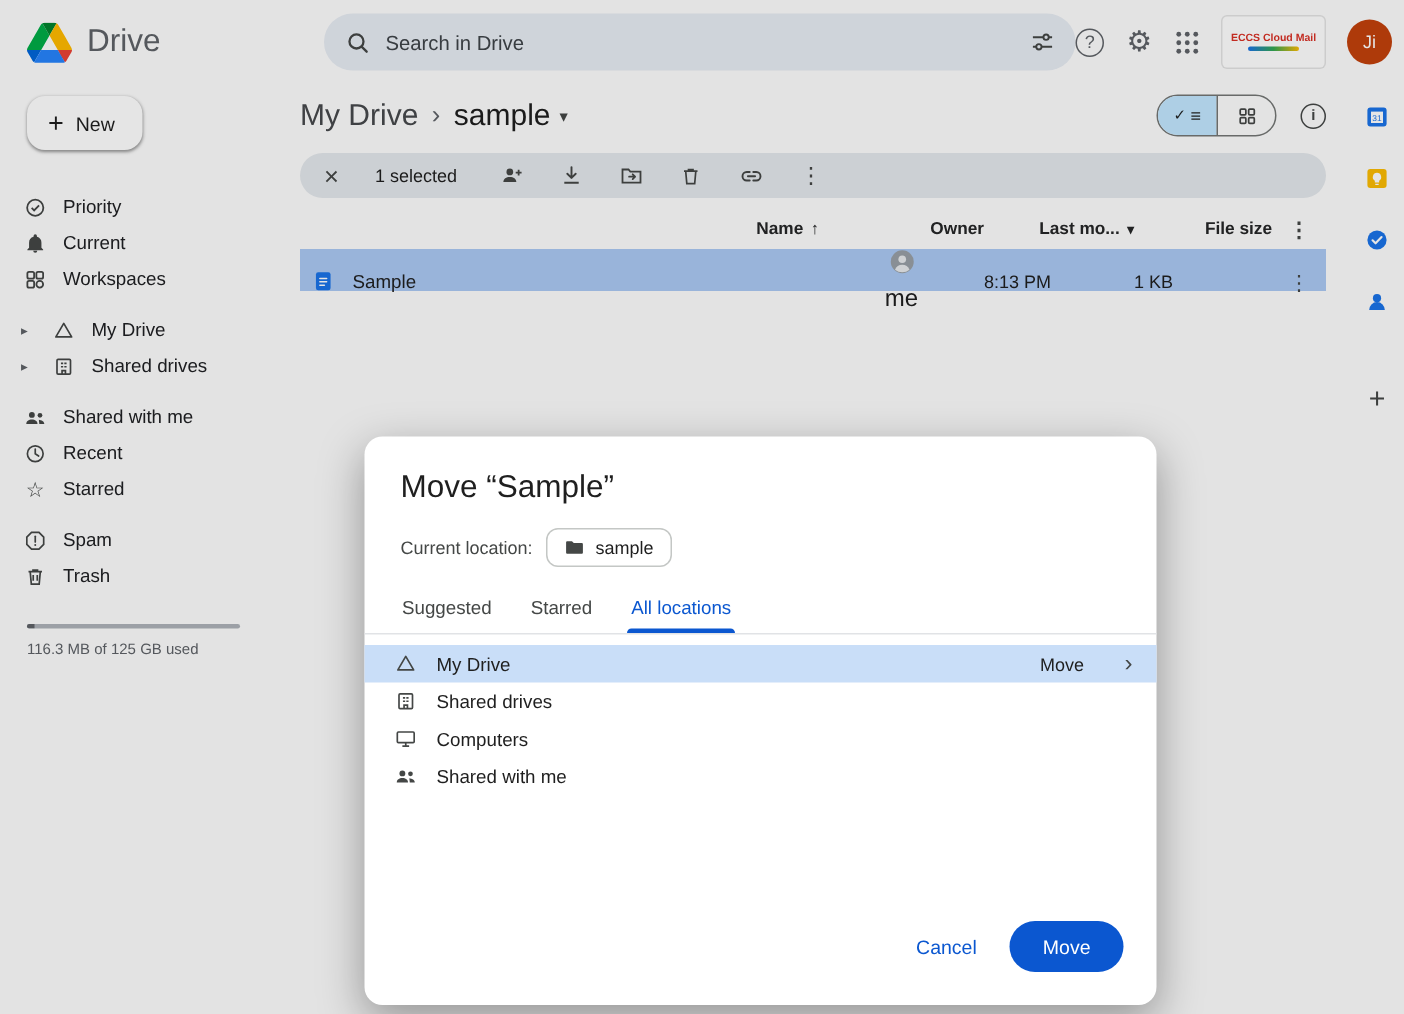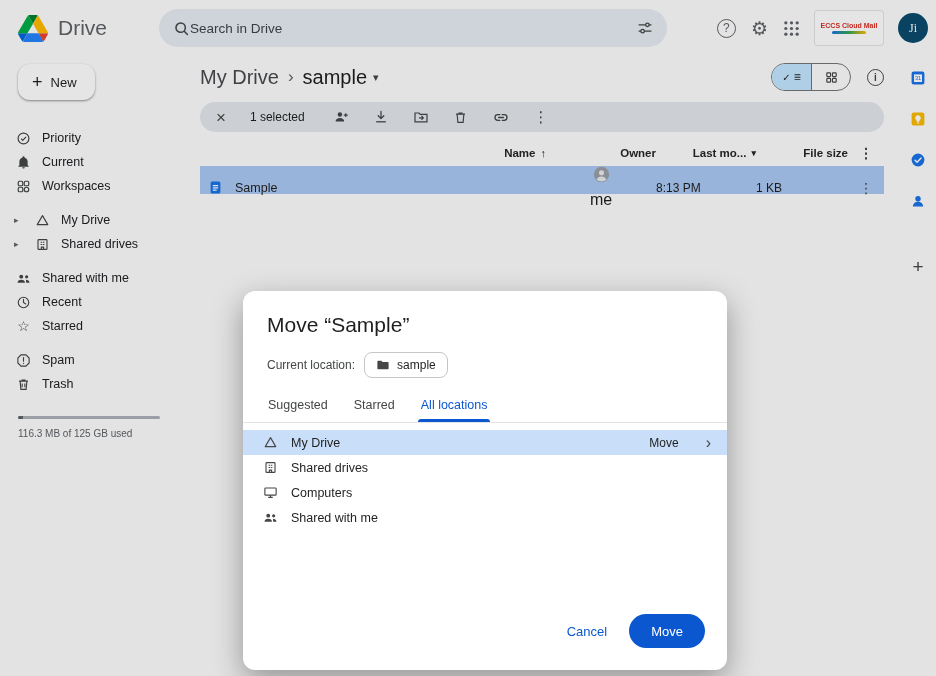--- a/index.html
+++ b/index.html
@@ -2,32 +2,32 @@
 <html><head>
 <meta charset="utf-8">
 <style>
   * { margin:0; padding:0; box-sizing:border-box; }
   html,body { width:936px; height:676px; overflow:hidden; }
   body { font-family:"Liberation Sans", sans-serif; background:#fff; color:#1f1f1f; }
   .app { position:relative; width:936px; height:676px; background:#fdfdfd; overflow:hidden; }
 
   
   .topbar { position:absolute; top:0; left:0; right:0; height:56px; display:flex; align-items:center; }
-  .brand { width:159px; display:flex; align-items:center; gap:10px; padding-left:18px; flex:none; }
+  .brand { width:216px; display:flex; align-items:center; gap:10px; padding-left:18px; flex:none; }
   .brand-name { font-size:21px; color:#5f6368; }
-  .searchbar { width:508px; height:38px; background:#e7ecf3; border-radius:19px; display:flex; align-items:center; padding:0 14px 0 14px; color:#444746; }
+  .searchbar { width:508px; height:38px; background:#e7ecf3; border-radius:19px; display:flex; align-items:center; padding:0 14px 0 14px; gap:10px; color:#444746; }
   .searchbar input { flex:1; border:none; outline:none; background:transparent; font-size:13.5px; color:#202124; font-family:"Liberation Sans",sans-serif; }
   .searchbar input::placeholder { color:#3f4449; }
   .topbar-right { margin-left:auto; display:flex; align-items:center; gap:15px; padding-right:8px; }
   .circle-glyph { width:19px; height:19px; border:1.6px solid #5f6368; border-radius:50%; font-size:12px; color:#5f6368; display:flex; align-items:center; justify-content:center; }
   .gear { font-size:19px; color:#5f6368; line-height:1; }
   .account-badge { width:68px; height:34px; background:#fff; border-radius:3px; box-shadow:0 0 0 1px #e4e4e4; display:flex; flex-direction:column; align-items:center; justify-content:center; gap:2px; }
   .account-badge .t { font-size:7px; font-weight:700; color:#d93025; white-space:nowrap; }
   .account-badge .bar { width:34px; height:3px; border-radius:2px; background:linear-gradient(90deg,#1a73e8,#34a853,#fbbc04); }
-  .avatar { width:30px; height:30px; border-radius:50%; background:#0c4a6e; color:#fff; font-size:12px; display:flex; align-items:center; justify-content:center;font-family:Liberation Serif, serif; }
+  .avatar { width:30px; height:30px; border-radius:50%; background:#c2410c; color:#fff; font-size:12px; display:flex; align-items:center; justify-content:center; }
 
   
   .sidebar { position:absolute; top:56px; left:0; width:190px; bottom:0; }
   .new-btn { margin:8px 0 16px 18px; height:36px; padding:0 18px 0 14px; border:none; border-radius:12px; background:#fff; box-shadow:0 1px 2px rgba(0,0,0,.3),0 1px 3px rgba(0,0,0,.15); display:inline-flex; align-items:center; gap:8px; font-size:13px; font-weight:500; color:#1f1f1f; cursor:pointer; font-family:"Liberation Sans",sans-serif; }
   .new-btn .plus { font-size:18px; font-weight:400; line-height:1; }
   .sgroup { margin-top:10px; }
   .sitem { height:24px; display:flex; align-items:center; gap:11px; padding-left:16px; font-size:12.5px; color:#202124; cursor:pointer; }
   .sitem .ic { width:15px; height:15px; color:#444746; flex:none; display:flex; align-items:center; justify-content:center; }
   .sitem.has-exp { padding-left:14px; }
   .sitem .exp { width:10px; font-size:9px; color:#5f6368; flex:none; }
@@ -71,21 +71,21 @@
   .cell-owner { display:flex; align-items:center; gap:8px; font-size:16px; color:#1f1f1f;flex-direction:column; }
   .cell-plain { font-size:12px; color:#1f1f1f; }
 
   
   .rightrail { position:absolute; top:56px; right:0; width:36px; bottom:0; display:flex; flex-direction:column; align-items:center; padding-top:14px; gap:25px; }
   .rr { width:16px; height:16px; cursor:pointer; display:flex; align-items:center; justify-content:center; }
   .rr.plus { margin-top:24px; font-size:19px; color:#444746; line-height:1; }
 
   
   .scrim { position:absolute; inset:0; background:rgba(0,0,0,.10); z-index:40; }
-  .modal { position:absolute; left:243px; top:291px; width:484px; height:379px; background:#fff; border-radius:12px; box-shadow:0 10px 30px rgba(0,0,0,.35); z-index:50; display:flex; flex-direction:column; padding:22px 0 14px; }
+  .modal { position:absolute; left:243px; top:291px; width:528px; height:379px; background:#fff; border-radius:12px; box-shadow:0 10px 30px rgba(0,0,0,.35); z-index:50; display:flex; flex-direction:column; padding:22px 0 14px; }
   .mtitle { padding:0 24px; font-size:21px; font-weight:400; color:#1f1f1f; }
   .locrow { padding:0 24px; margin-top:15px; display:flex; align-items:center; gap:9px; font-size:12px; color:#444746; }
   .locchip { height:26px; border:1px solid #c4c7c5; border-radius:8px; display:inline-flex; align-items:center; gap:7px; padding:0 11px; font-size:12px; color:#1f1f1f; cursor:pointer; }
   .mtabs { margin-top:13px; padding:0 12px; display:flex; border-bottom:1px solid #e1e3e6; }
   .mtab { position:relative; padding:7px 13px 10px; font-size:12.5px; font-weight:500; color:#444746; cursor:pointer; }
   .mtab.active { color:#0b57d0; }
   .mtab.active::after { content:""; position:absolute; left:10px; right:10px; bottom:0; height:3px; background:#0b57d0; border-radius:3px 3px 0 0; }
   .mlist { margin-top:7px; }
   .mitem { height:25px; display:flex; align-items:center; gap:13px; padding:0 16px 0 20px; font-size:12.5px; color:#1f1f1f; cursor:pointer; }
   .mitem .ic { width:15px; height:15px; color:#444746; flex:none; display:flex; align-items:center; justify-content:center; }

